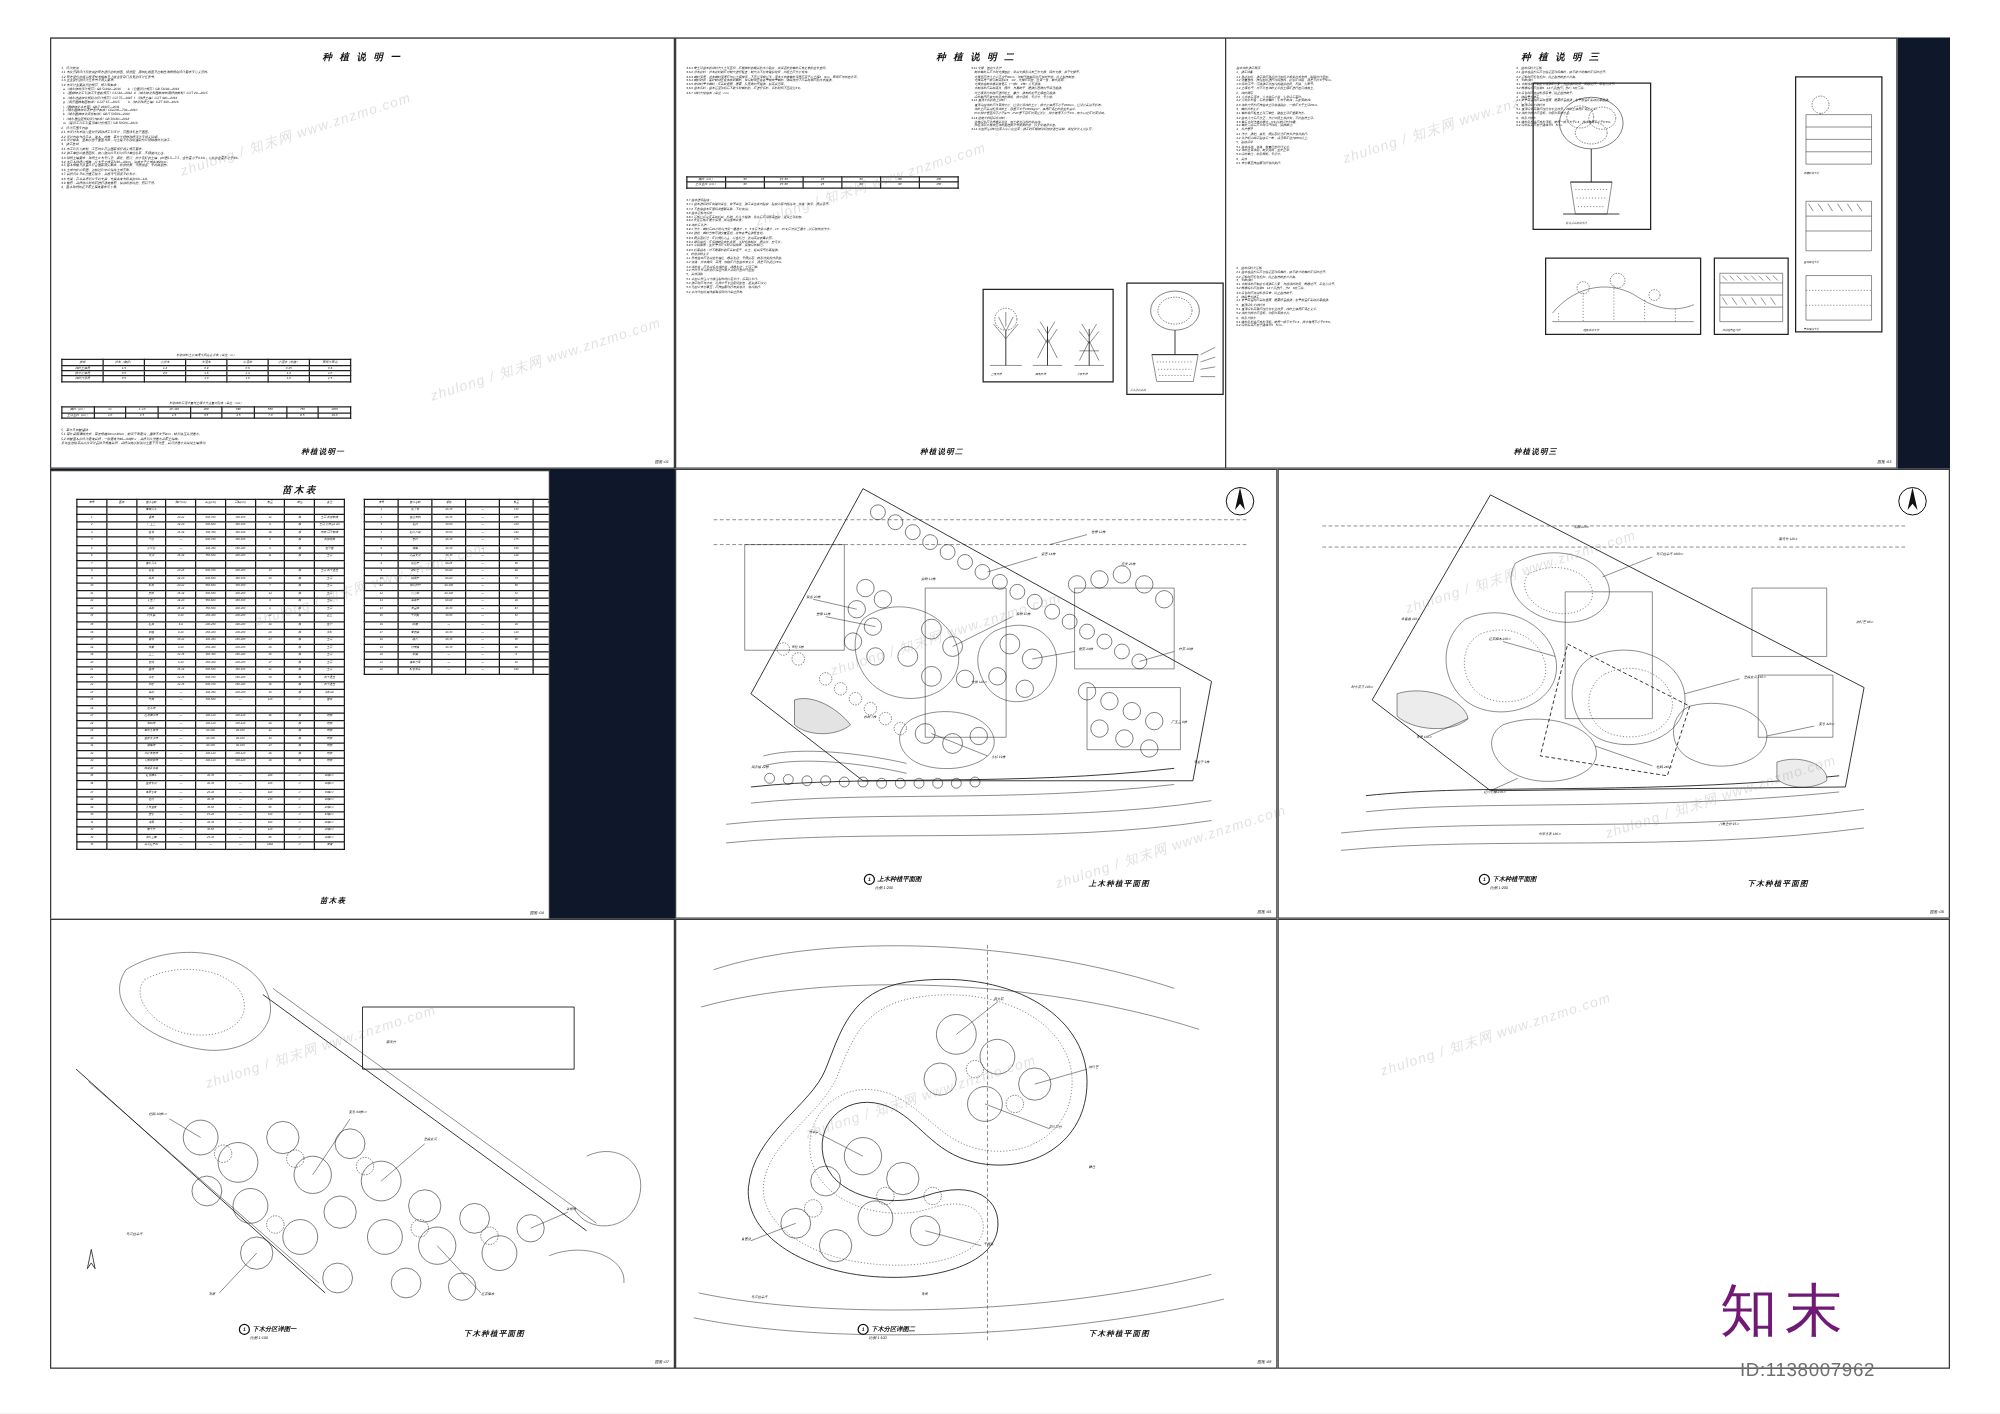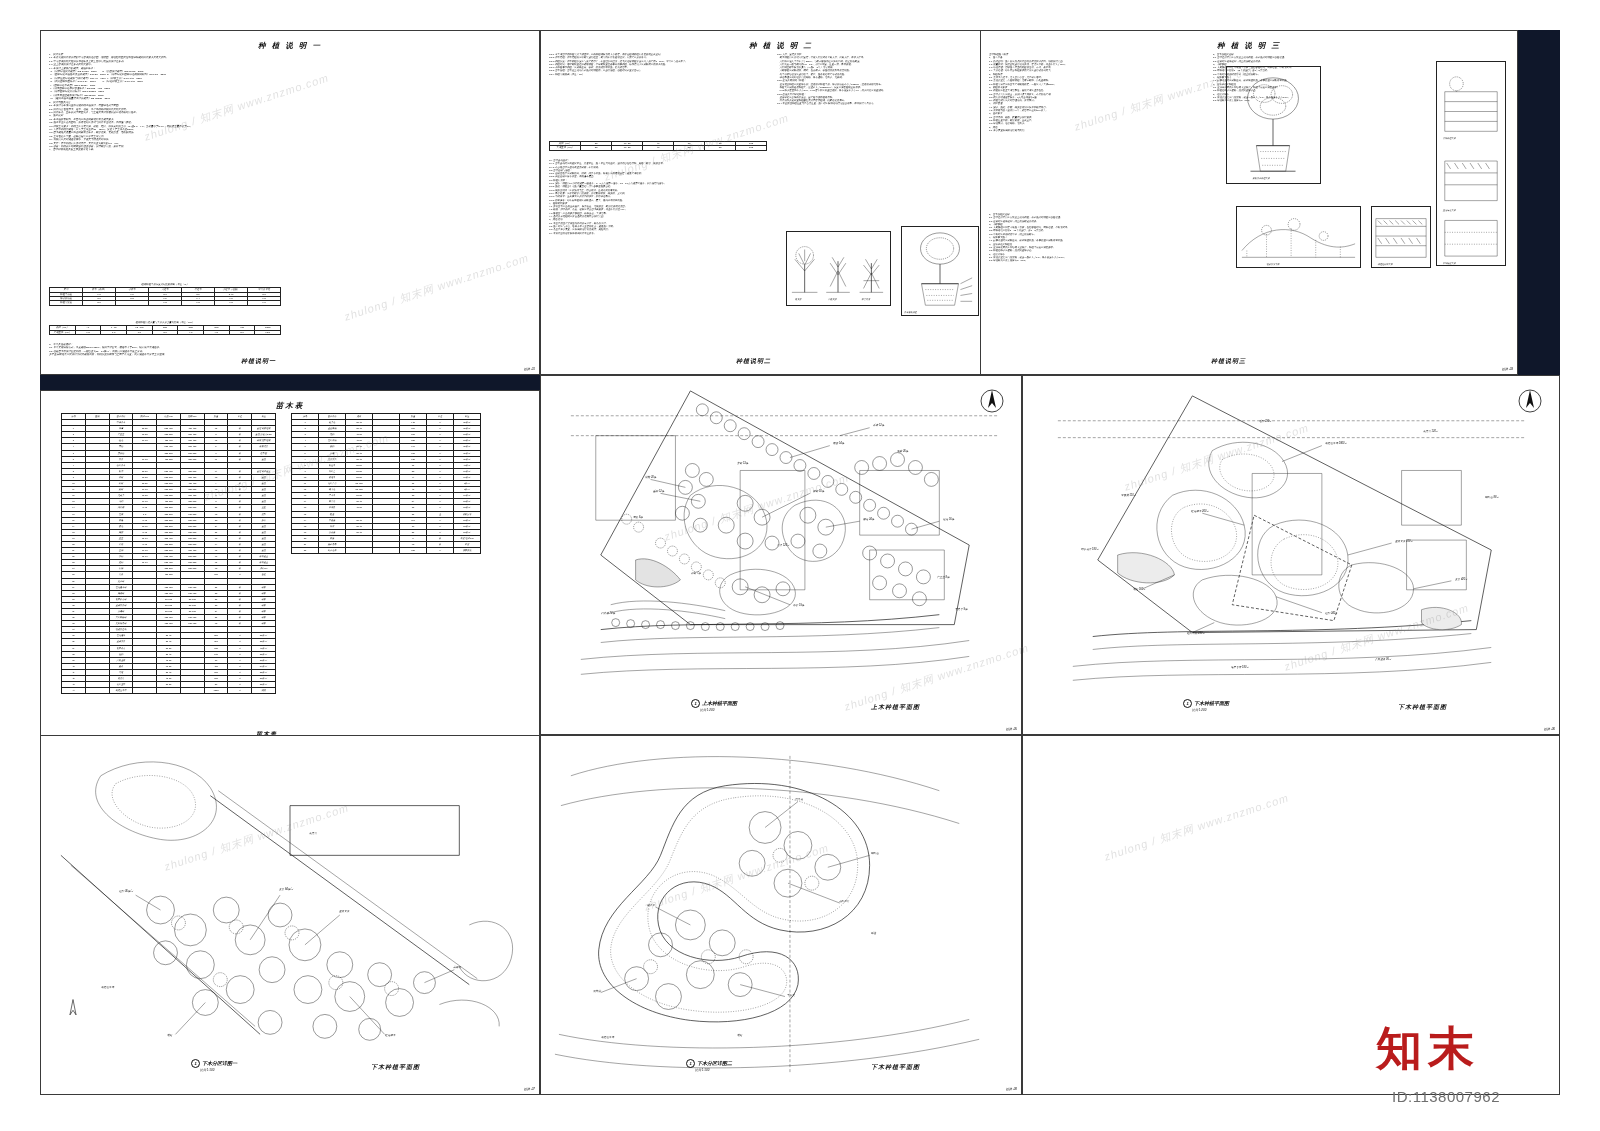--- a/index.html
+++ b/index.html
@@ -40,21 +40,21 @@
   .lbl-s{font-size:2.2px;fill:#111;font-family:"Liberation Sans",sans-serif;}
   .viewtitle{position:absolute;font-size:5px;font-weight:bold;}
   .viewtitle small{font-size:3px;font-weight:normal;display:block;}
   .circnum{display:inline-block;width:7px;height:7px;border:0.6px solid #111;border-radius:50%;text-align:center;line-height:7px;font-size:4px;margin-right:2px;vertical-align:middle;}
 
   .northarrow{position:absolute;width:26px;height:26px;}
 
   
   .wm{position:absolute;color:rgba(120,120,120,0.22);font-size:11px;letter-spacing:1px;white-space:nowrap;transform:rotate(-18deg);pointer-events:none;font-family:"Liberation Sans",sans-serif;}
   .wm-logo{position:absolute;right:120px;bottom:58px;text-align:center;color:#8d8d8d;}
-  .wm-logo .big{font-size:46px;font-weight:bold;letter-spacing:6px;line-height:50px;color:#b91c1c;}
+  .wm-logo .big{font-size:46px;font-weight:normal;letter-spacing:6px;line-height:50px;color:#701a75;}
   .wm-id{position:absolute;right:100px;bottom:26px;font-size:15px;color:#6f6f6f;letter-spacing:0.5px;}
 
   .detail-box{position:absolute;border:0.5px solid #222;box-sizing:border-box;}
   .pot-caption{position:absolute;font-size:2.4px;line-height:3.2px;}
 </style>
 </head>
 <body>
 
 <div class="sheet">
 
@@ -426,21 +426,21 @@
 6、地形及排水
 6.1 微地形塑造应自然流畅，坡度一般不大于1:3，排水坡度不小于0.5%。
 6.2 绿地标高应低于路缘石3—5cm。</div>
 
       <div class="sheet-label" style="left:230px;bottom:8px;">种植说明三</div>
       <div class="titleblock">园施
 -03</div>
     </div>
   </div>
 
-  <div class="panel" style="left:0;top:360px;width:500px;height:360px;">
+  <div class="panel" style="left:0;top:346px;width:400px;height:360px;">
     <div class="panel-inner">
       <div class="notes-title" style="top:10px;">苗木表</div>
       <div class="plant-table" style="left:20px;top:22px;width:215px;">
         <table id="pt-left">
             <tbody>
               <tr>
                 <td>序号</td>
                 <td>图例</td>
                 <td>苗木名称</td>
                 <td>胸径(cm)</td>

